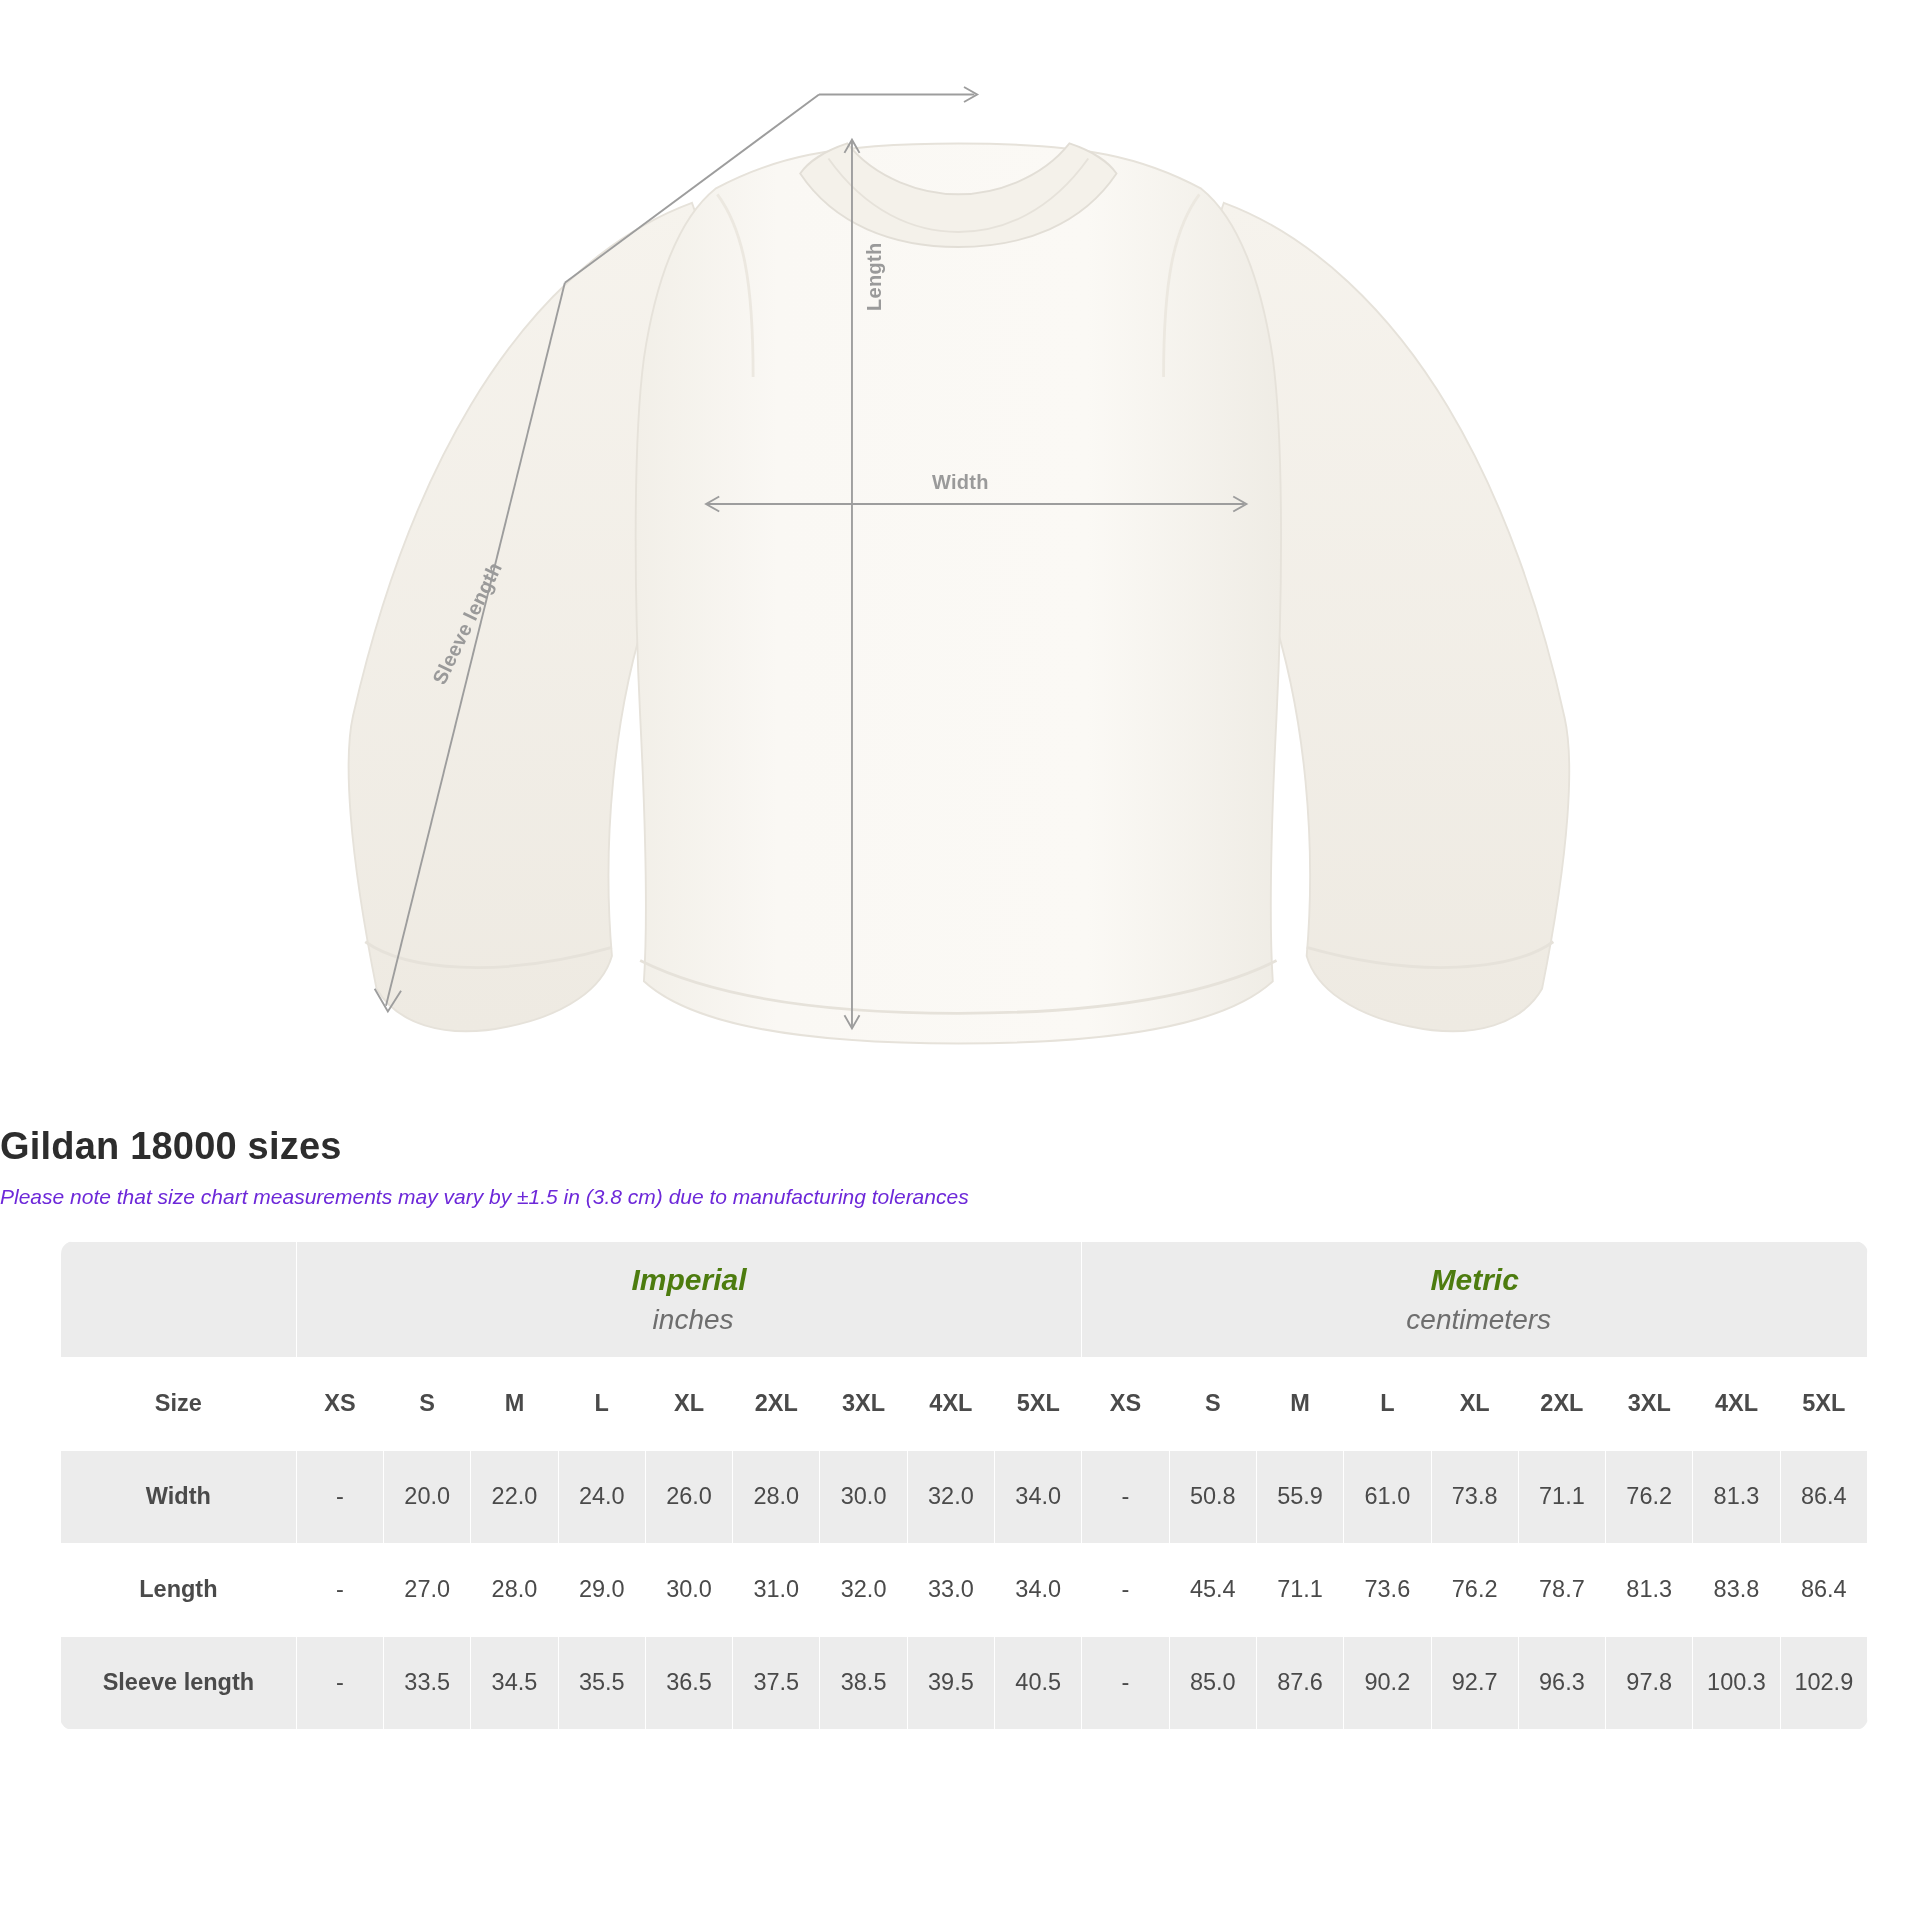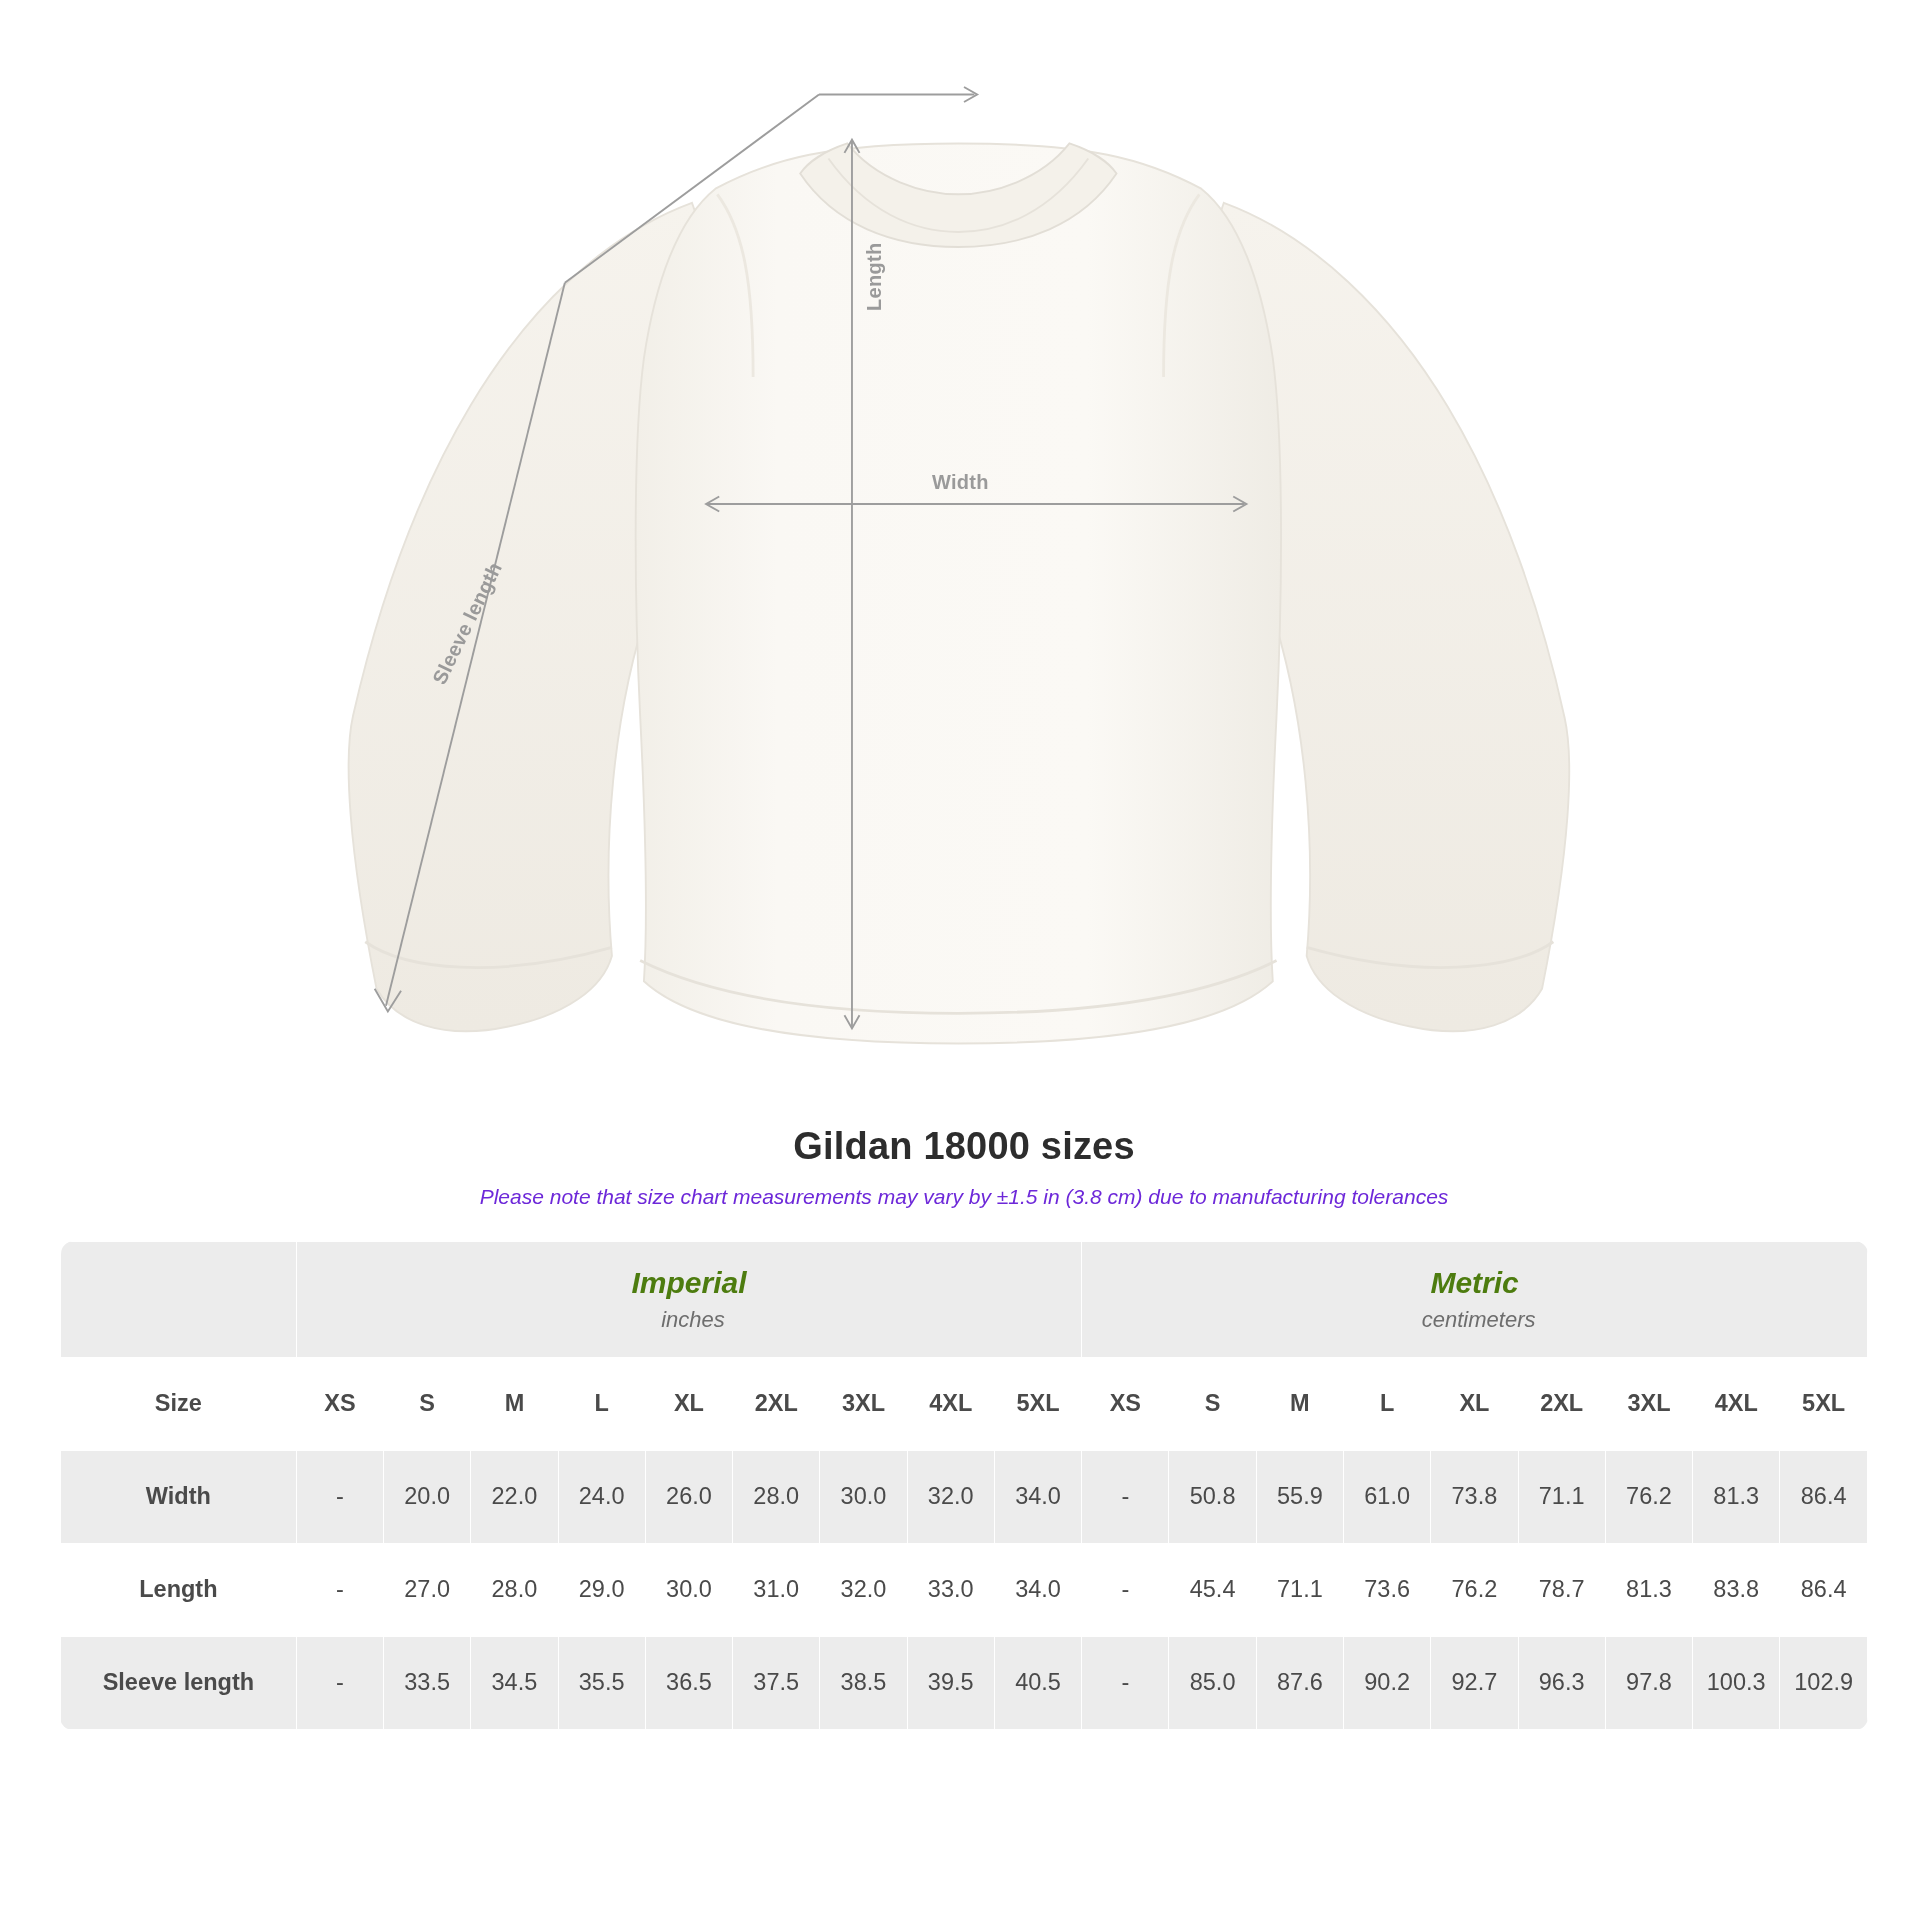--- a/index.html
+++ b/index.html
@@ -53,21 +53,20 @@
   .dim-sleeve {
     left: 428px;
     top: 678px;
     transform: rotate(-64deg);
     transform-origin: left top;
     white-space: nowrap;
   }
 
   
   .title-block {
-    text-align: center;
     margin-top: 3.8px;
   }
   .chart-title {
     font-size: 38px;
     font-weight: bold;
     color: #2d2d2d;
     letter-spacing: 0.2px;
   }
   .chart-note {
     font-size: 21px;
@@ -100,21 +99,21 @@
     height: 113px;
     border: none;
   }
   .unit-name {
     font-size: 30px;
     font-style: italic;
     font-weight: bold;
     color: #4d7c0f;
   }
   .unit-sub {
-    font-size: 22px;
+    font-size: 28px;
     font-style: italic;
     color: #6e6e6e;
     margin-top: 7.5px;
     padding-left: 8px;
   }
   .hdr-row td {
     background: #ffffff;
     height: 90px;
     font-weight: bold;
     font-size: 23.5px;

